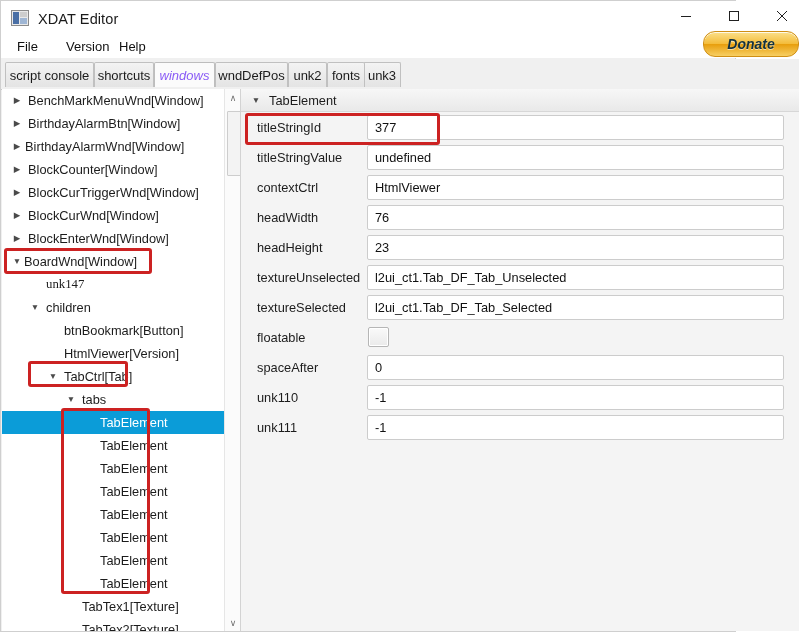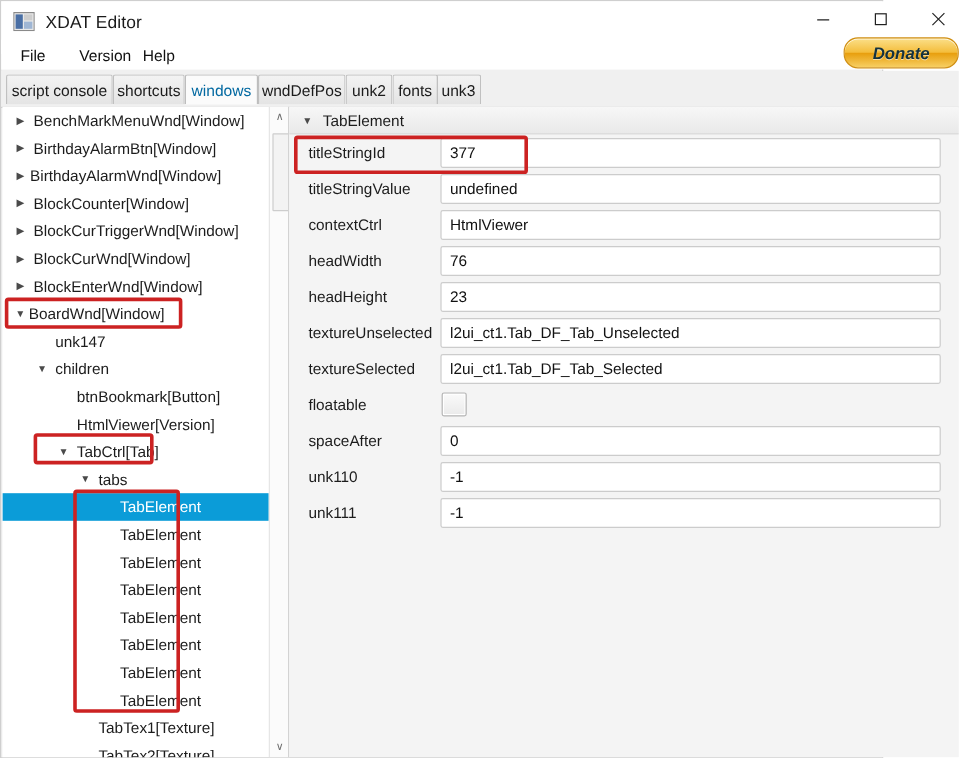--- a/index.html
+++ b/index.html
@@ -36,21 +36,21 @@
   .donate span{font-style:italic;font-weight:bold;font-size:14px;color:#13323e;
     text-shadow:0 1px 0 rgba(255,255,255,.55);}
 
   
   .tabstrip{position:absolute;left:0;top:58px;width:798px;height:30px;background:#f0f0f0;border-bottom:1px solid #c9c9c9;}
   .tab{position:absolute;top:3px;height:25px;box-sizing:border-box;
     background:linear-gradient(180deg,#f3f3f3 0%,#e4e4e4 100%);
     border:1px solid #c0c0c0;border-bottom:none;border-radius:2px 2px 0 0;
     display:flex;align-items:center;justify-content:center;padding:0 9px;
     font-size:13px;color:#1b1b1b;white-space:nowrap;}
-  .tab.active{background:#fbfbfb;border-color:#bdbdbd;color:#0369a1;}
+  .tab.active{background:#fbfbfb;border-color:#bdbdbd;color:#8b5cf6;font-style:italic;}
 
   
   .tree-panel{position:absolute;left:1px;top:88px;width:238px;height:542px;background:#ffffff;
     border-right:1px solid #d3d3d3;overflow:hidden;}
   .tree-list{position:absolute;left:0;top:0;width:222px;height:542px;}
   .tnode{position:absolute;left:0;height:23px;width:222px;display:flex;align-items:center;
     font-size:12.8px;color:#1c1c1c;white-space:nowrap;}
   .tnode.selected{background:#0b9cd8;color:#ffffff;}
   .tarrow{width:14px;display:inline-block;text-align:center;font-size:8.5px;color:#4a4a4a;line-height:1;}
   .tnode.selected .tarrow{color:#fff;}
@@ -175,21 +175,21 @@
           <span style="margin-left: 4px;">BlockCurWnd[Window]</span>
         </div>
         <div class="tnode" style="top: 138px;">
           <span class="tarrow" style="margin-left: 8px;">▶</span>
           <span style="margin-left: 4px;">BlockEnterWnd[Window]</span>
         </div>
         <div class="tnode" style="top: 161px;">
           <span class="tarrow" style="margin-left: 8px;">▼</span>
           <span style="margin-left: 0;">BoardWnd[Window]</span>
         </div>
-        <div class="tnode" style="top: 184px;">
+        <div class="tnode" style="top: 184px; font-family: Liberation Serif, serif;">
           <span class="tarrow" style="margin-left: 26px;"></span>
           <span style="margin-left: 4px;">unk147</span>
         </div>
         <div class="tnode" style="top: 207px;">
           <span class="tarrow" style="margin-left: 26px;">▼</span>
           <span style="margin-left: 4px;">children</span>
         </div>
         <div class="tnode" style="top: 230px;">
           <span class="tarrow" style="margin-left: 44px;"></span>
           <span style="margin-left: 4px;">btnBookmark[Button]</span>

